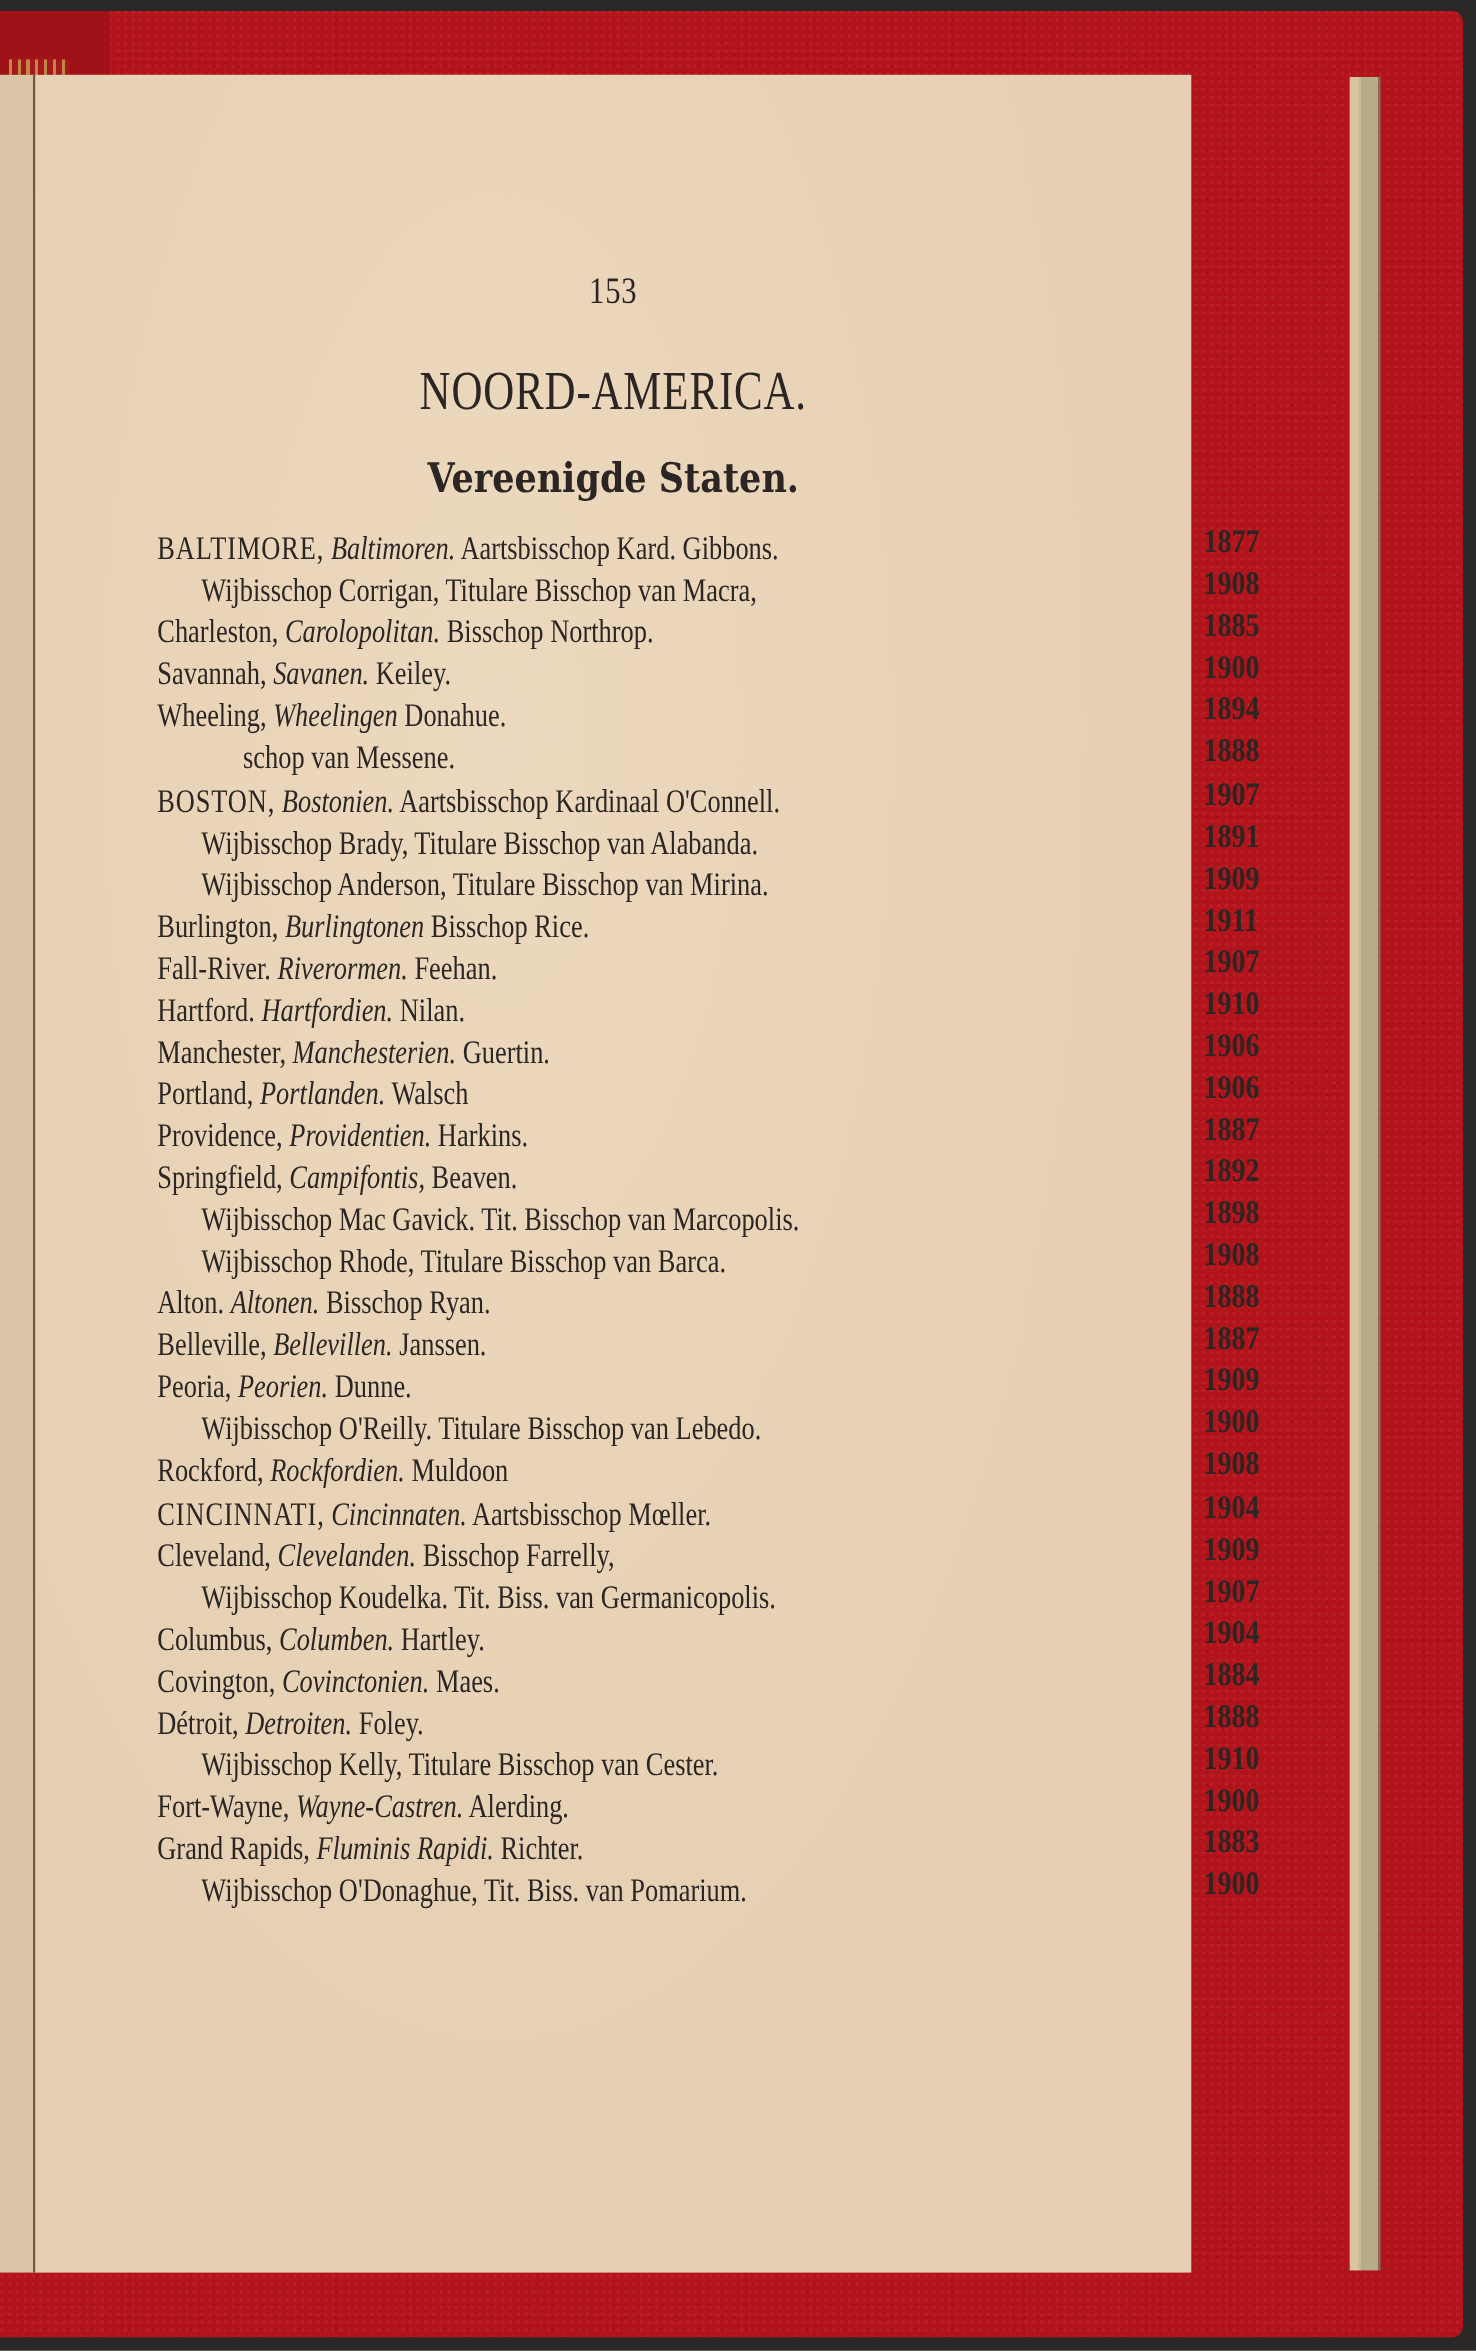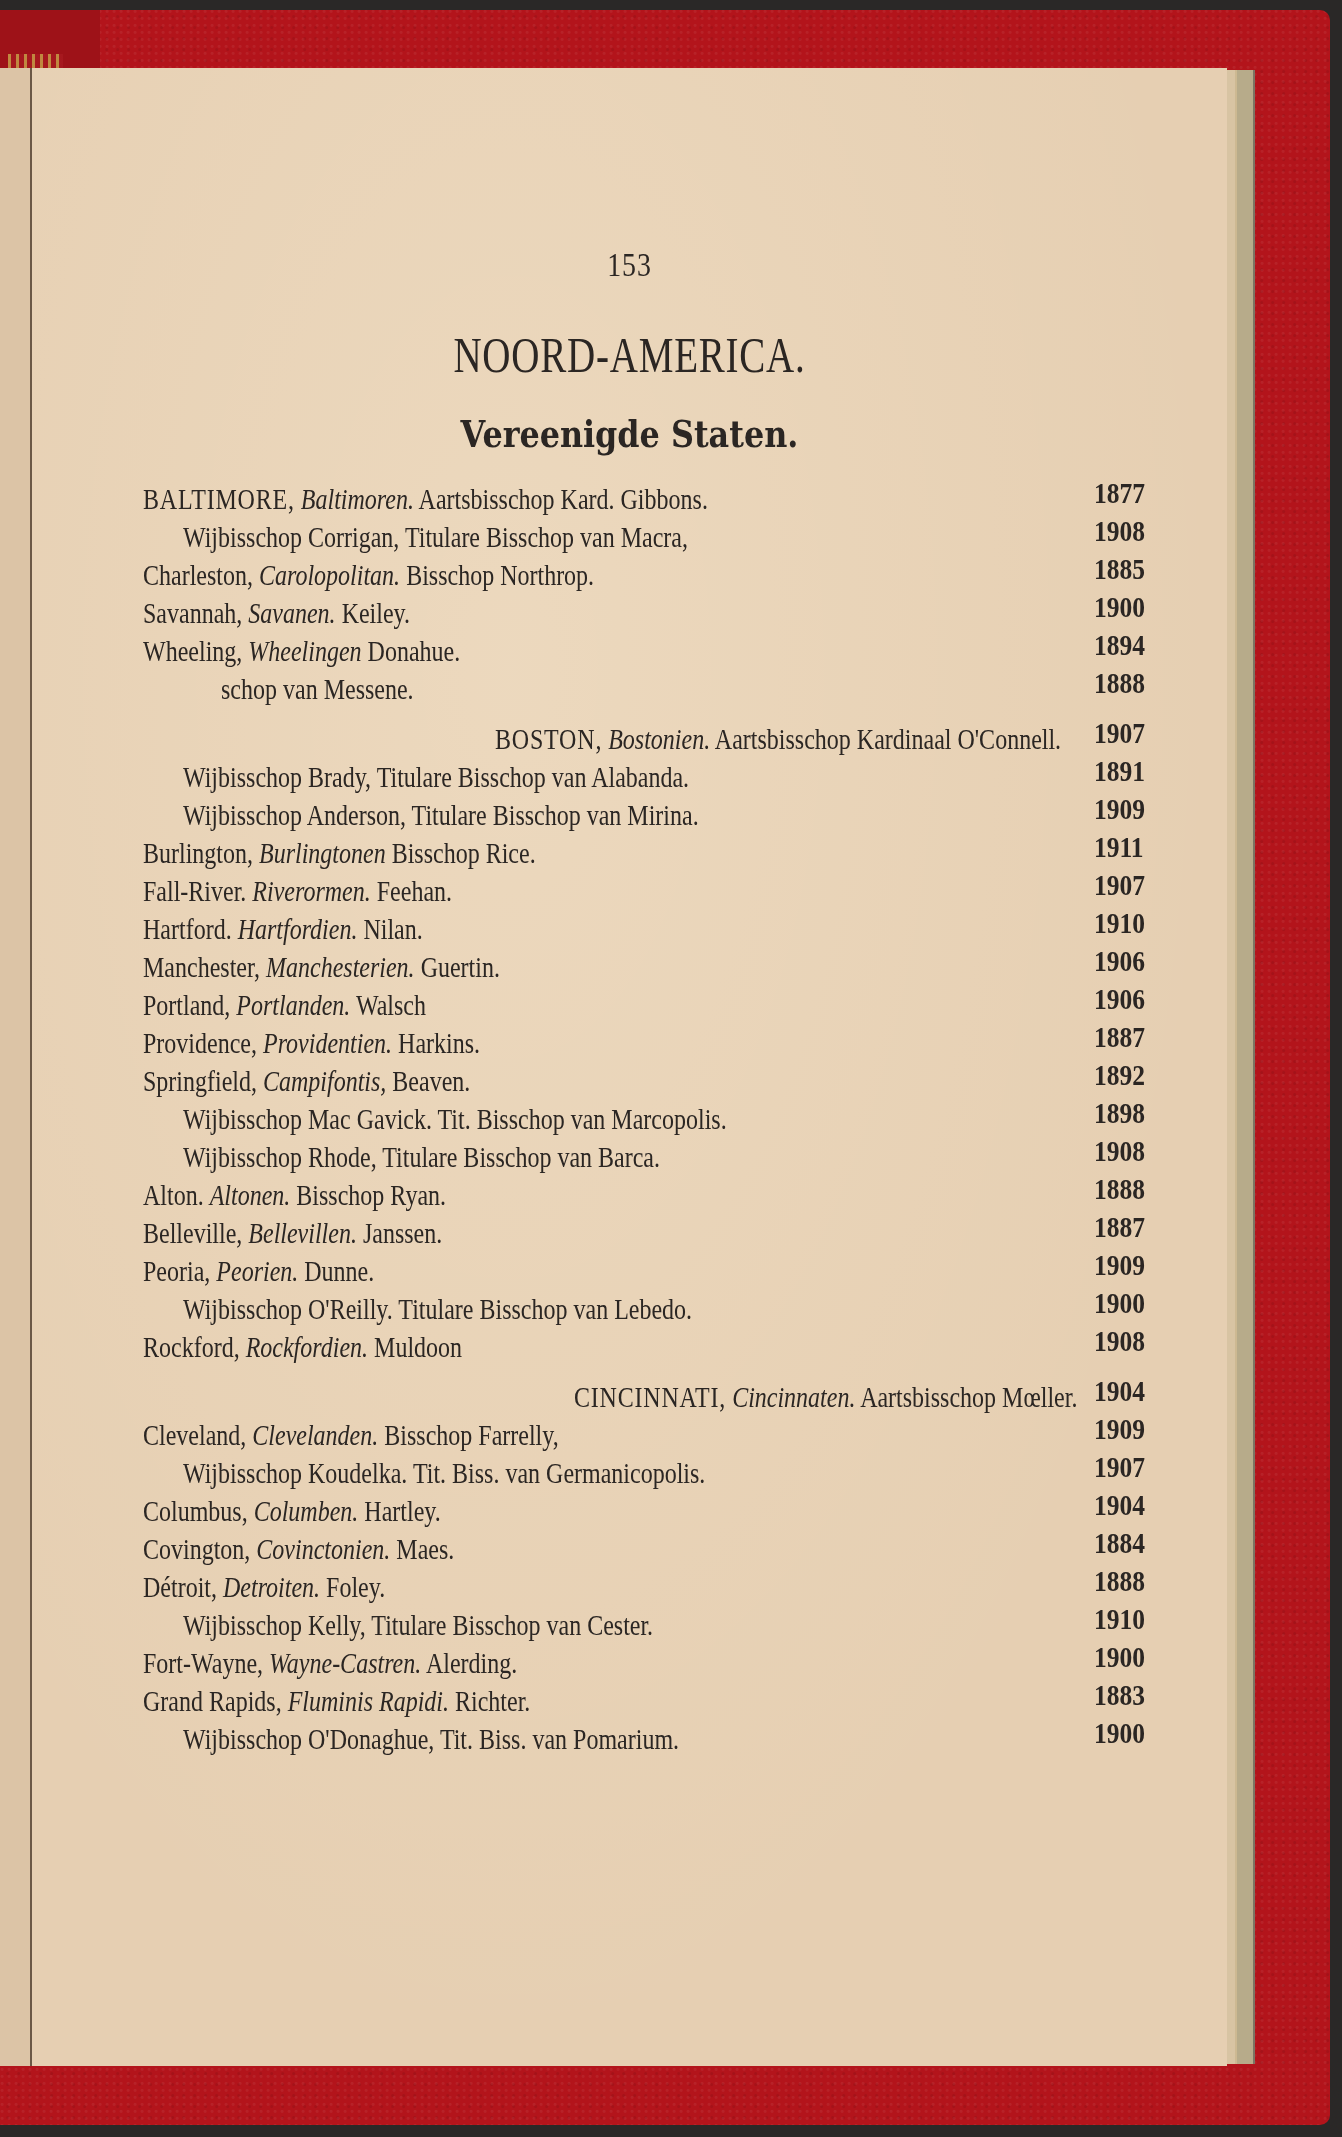--- a/index.html
+++ b/index.html
@@ -24,21 +24,21 @@
     position: absolute; left: 8px; top: 44px; width: 55px; height: 14px;
     background: repeating-linear-gradient(90deg, #c9a64a 0 3px, #a81a20 3px 8px);
     opacity: 0.8;
   }
   .left-page-edge {
     position: absolute; left: 0; top: 68px; width: 30px; height: 1998px;
     background: #dcc4a6;
     border-right: 3px solid #6b5846;
   }
   .page {
-    position: absolute; left: 32px; top: 68px; width: 1195px; height: 1998px;
+    position: absolute; left: 32px; top: 68px; width: 1051px; height: 1998px;
     background: #e6cfb2;
     background-image: radial-gradient(ellipse at 40% 30%, rgba(255,245,225,0.25), transparent 70%);
   }
   .page-stack {
     position: absolute; left: 1227px; top: 70px; width: 26px; height: 1994px;
     background: linear-gradient(90deg, #d8c4a3 0 30%, #cdb992 30% 40%, #b7ab8a 40% 100%);
     border-right: 2px solid #7d7463;
   }
   .ink { color: #2b2623; }
   .page-number {
@@ -66,21 +66,21 @@
   }
   .row .txt {
     display: inline-block; transform-origin: left center; transform: scaleX(0.80);
   }
   .row.indent .txt { margin-left: 40px; }
   .row.cont .txt { margin-left: 78px; }
   .row .year {
     position: absolute; left: 951px; top: -6px; font-size: 30px;
     font-weight: bold; transform: scaleX(0.85); transform-origin: left center;
   }
-  .row.gap-before { margin-top: 12px; text-align: right; }
+  .row.gap-before { margin-top: 2px; }
   .city-caps { letter-spacing: 1px; }
   .lat { font-style: italic; }
 </style>
 </head>
 <body>
 
 <div class="cover"></div>
 <div class="spine-band">
   <div class="spine-stitch"></div>
 </div>

